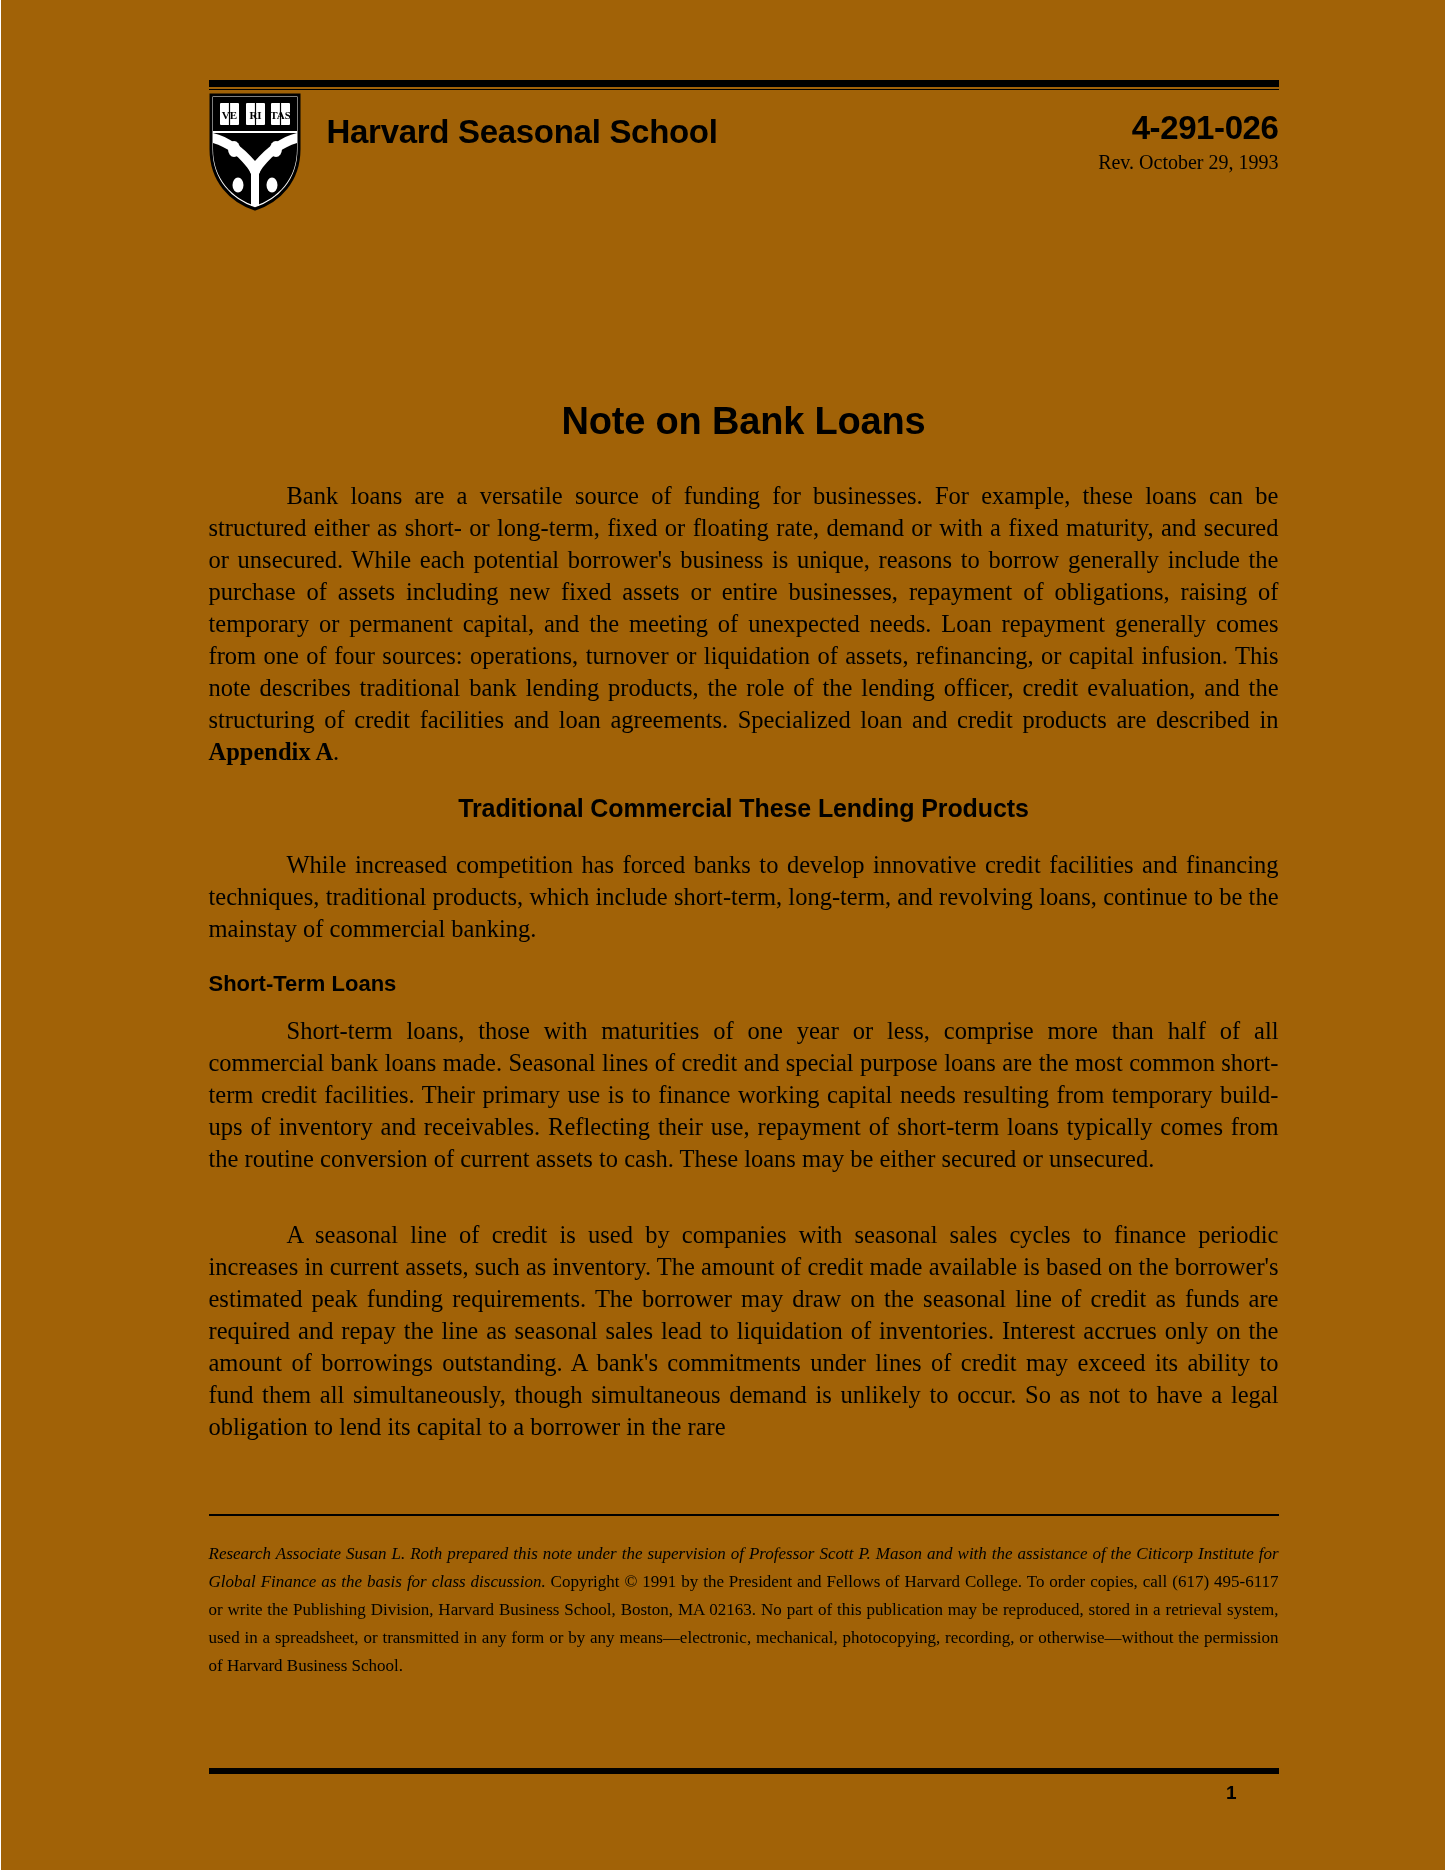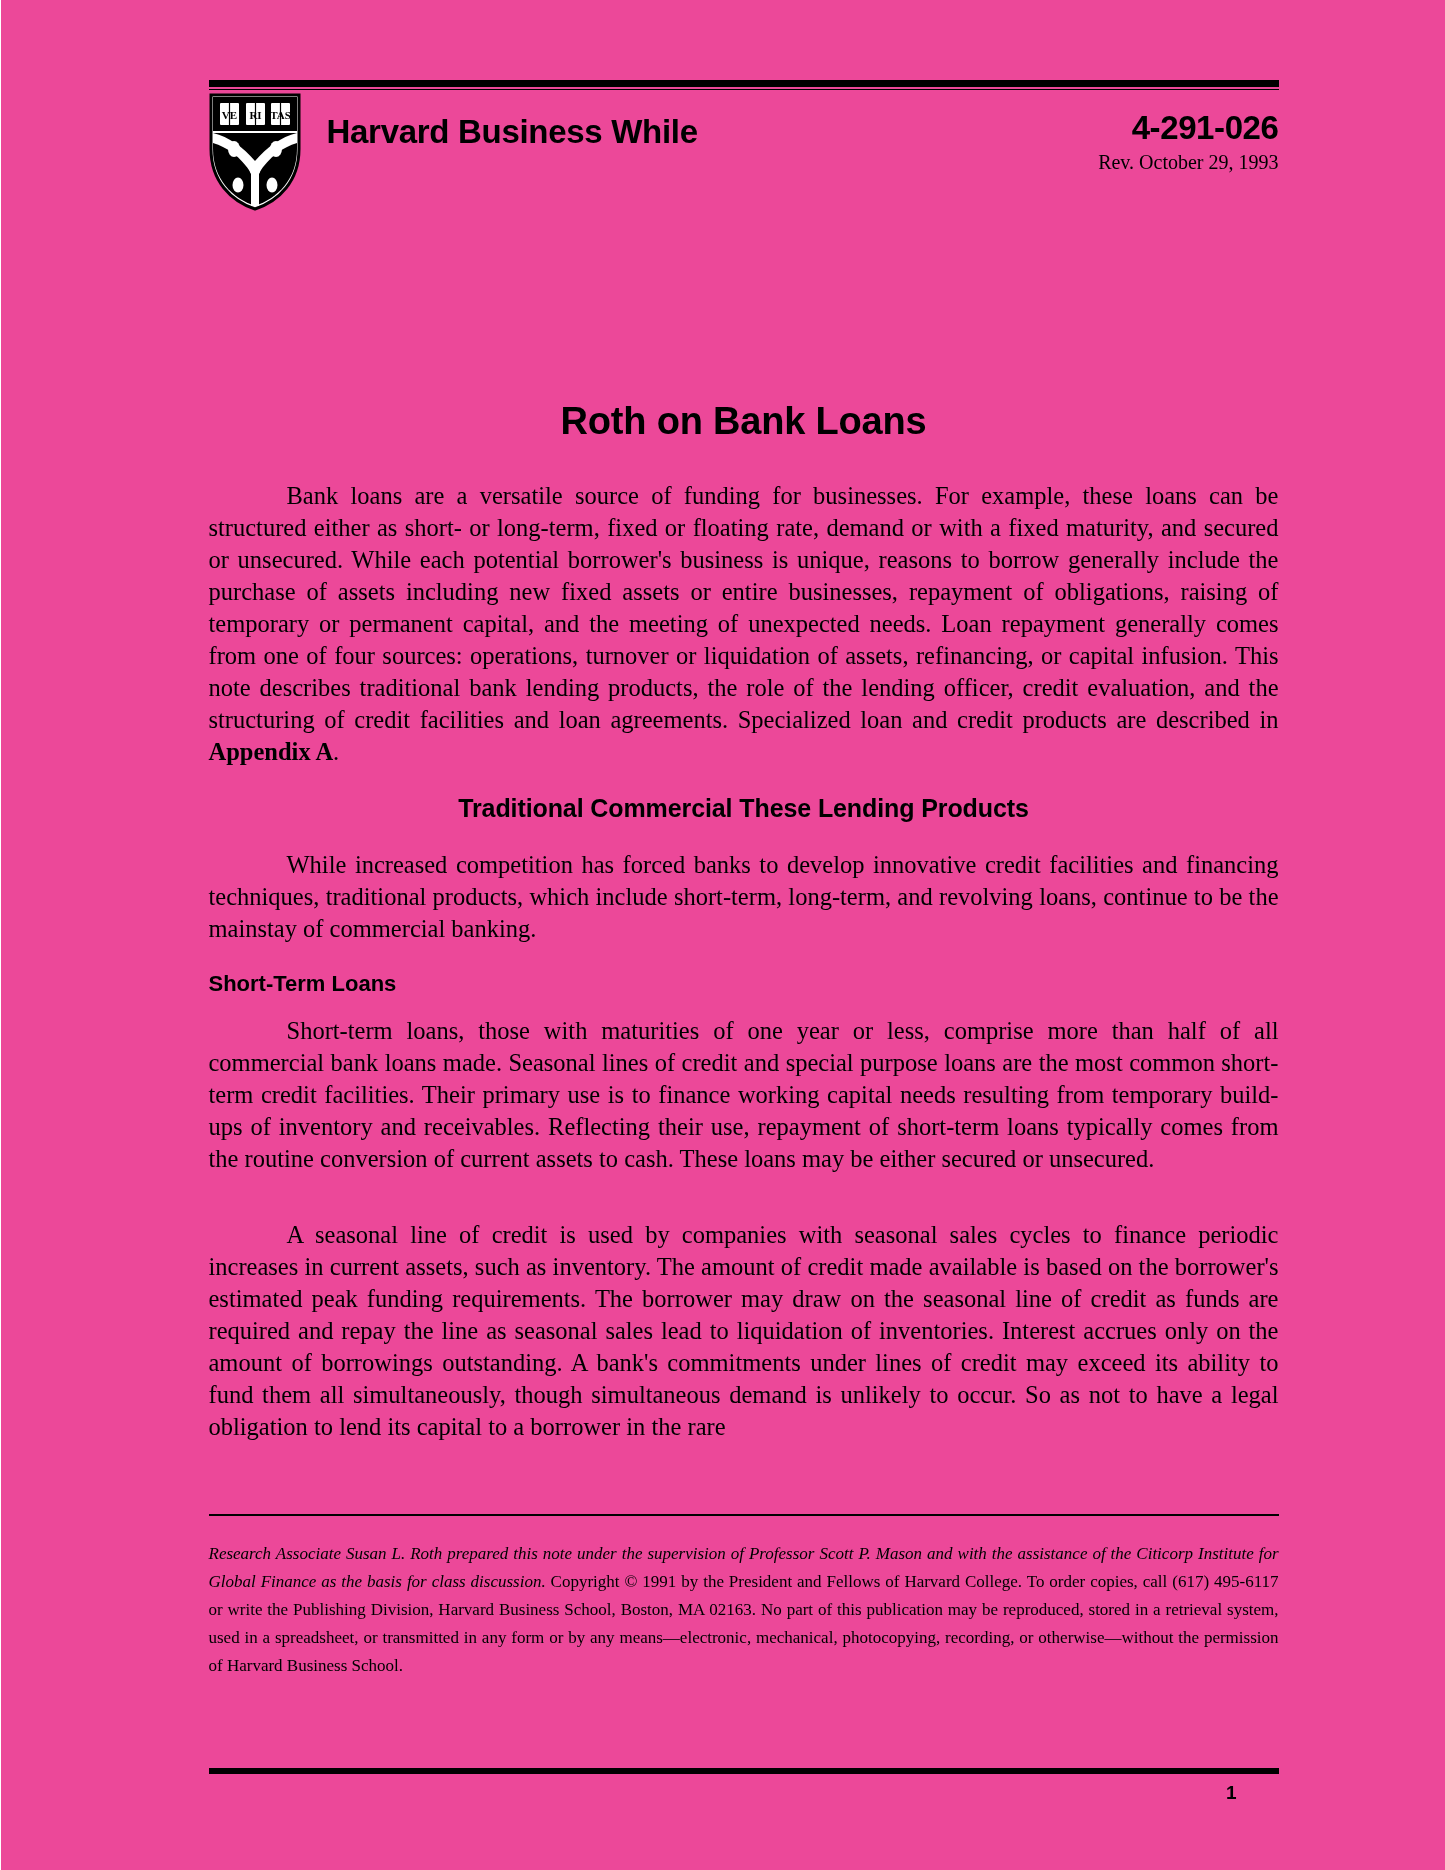--- a/index.html
+++ b/index.html
@@ -4,21 +4,21 @@
 <style>
   html, body {
     margin: 0;
     padding: 0;
     background: #ffffff;
   }
   .page {
     position: relative;
     width: 1444px;
     height: 1870px;
-    background: #ec4899;
+    background: #a16207;
     margin: 0 auto;
     font-family: "Liberation Serif", "DejaVu Serif", serif;
     color: #000000;
     overflow: hidden;
   }
 
   
   .header-rule {
     position: absolute;
     left: 208px;
@@ -210,28 +210,28 @@
         <g fill="#ffffff">
           <ellipse cx="25" cy="56" rx="6" ry="8"></ellipse>
           <ellipse cx="67" cy="56" rx="6" ry="8"></ellipse>
           <ellipse cx="46" cy="76" rx="5.5" ry="7.5"></ellipse>
           <ellipse cx="29" cy="92" rx="5.5" ry="7.5"></ellipse>
           <ellipse cx="63" cy="92" rx="5.5" ry="7.5"></ellipse>
         </g>
       </svg>
     </div>
 
-    <div class="school-name">Harvard Business While</div>
+    <div class="school-name">Harvard Seasonal School</div>
 
     <div class="case-number">4-291-026</div>
 
     <div class="rev-date">Rev. October 29, 1993</div>
   </div>
 
-  <div class="doc-title">Roth on Bank Loans</div>
+  <div class="doc-title">Note on Bank Loans</div>
 
   <div class="body-col">
 
     <p class="para"><span>Bank loans are a versatile source of funding for businesses.  For example, these loans can be structured either as short- or long-term, fixed or floating rate, demand or with a fixed maturity, and secured or unsecured.  While each potential borrower's business is unique, reasons to borrow generally include the purchase of assets including new fixed assets or entire businesses, repayment of obligations, raising of temporary or permanent capital, and the meeting of unexpected needs.  Loan repayment generally comes from one of four sources:  operations, turnover or liquidation of assets, refinancing, or capital infusion.  This note describes traditional bank lending products, the role of the lending officer, credit evaluation, and the structuring of credit facilities and loan agreements.  Specialized loan and credit products are described in </span><b class="inline-bold">Appendix A</b><span>.</span></p>
 
     <div class="sec-head">Traditional Commercial These Lending Products</div>
 
     <div class="spacer-26"></div>
 
     <p class="para">While increased competition has forced banks to develop innovative credit facilities and financing techniques, traditional products, which include short-term, long-term, and revolving loans, continue to be the mainstay of commercial banking.</p>

